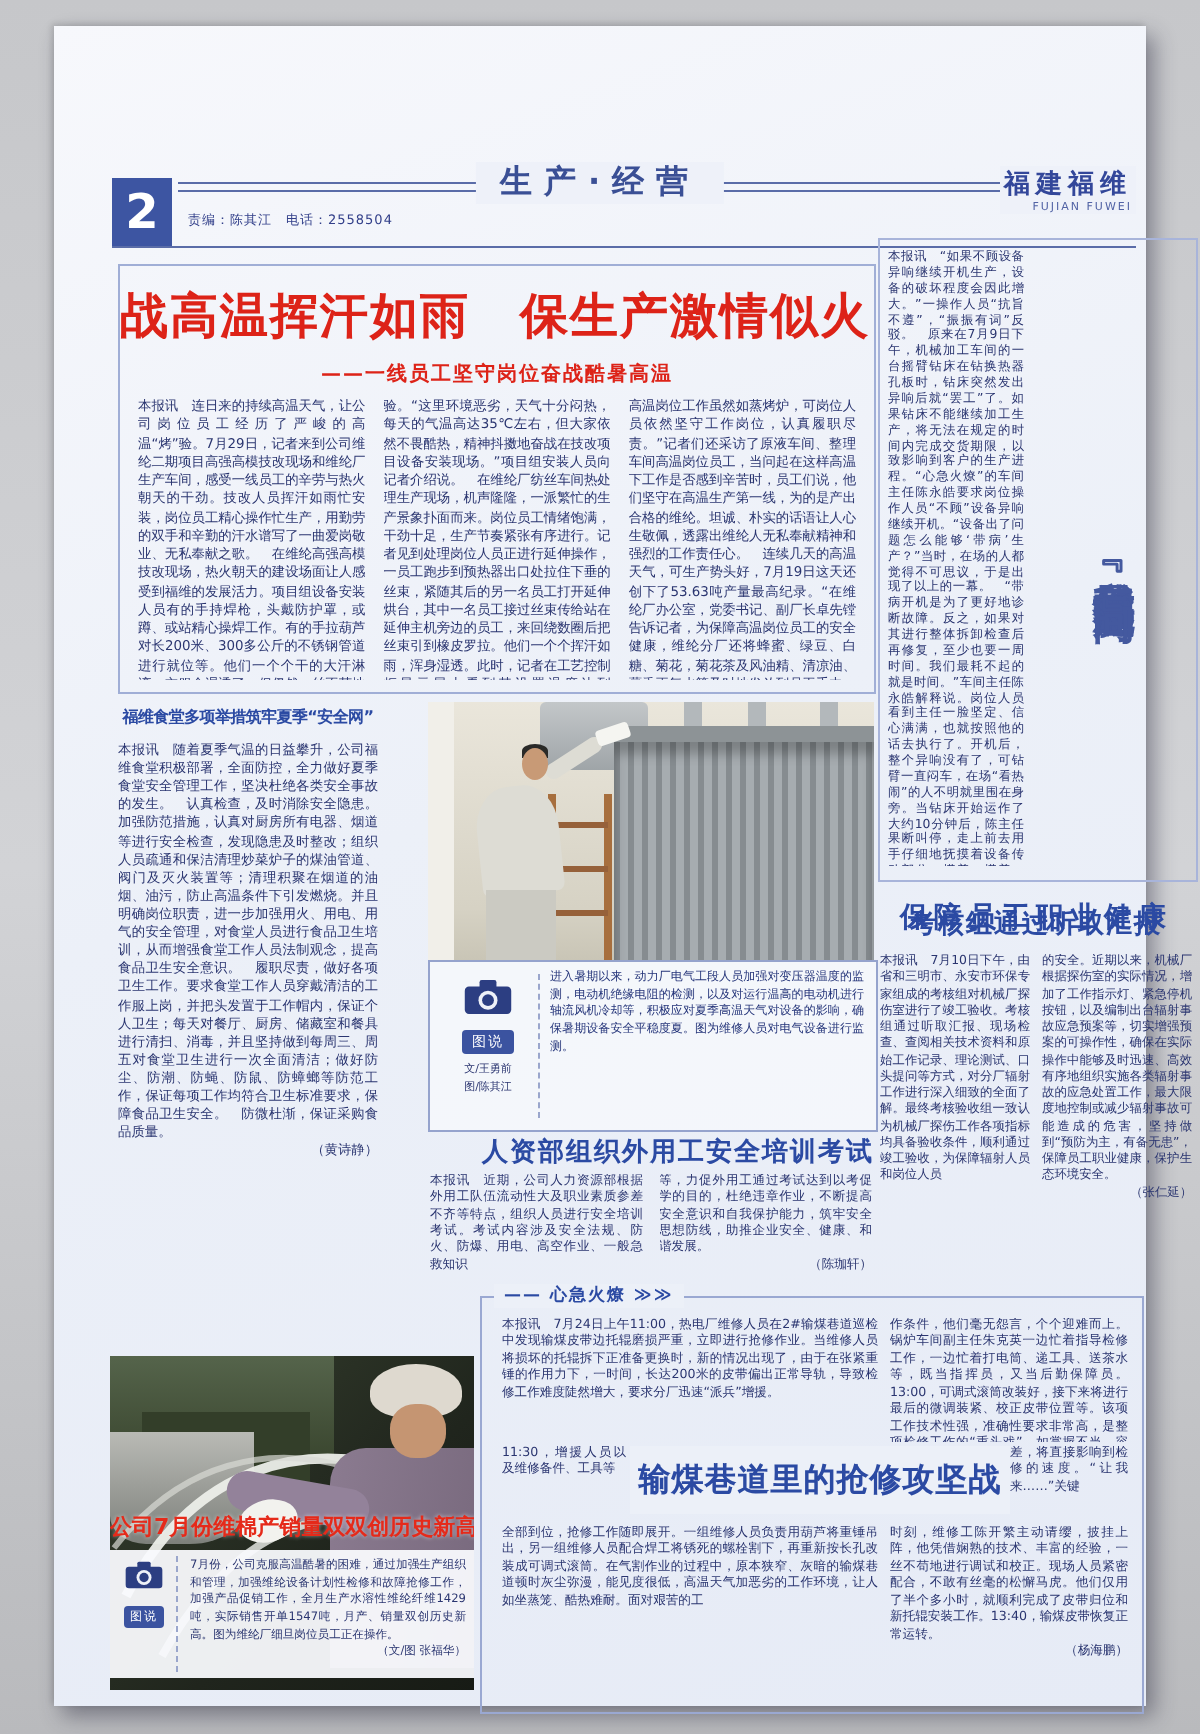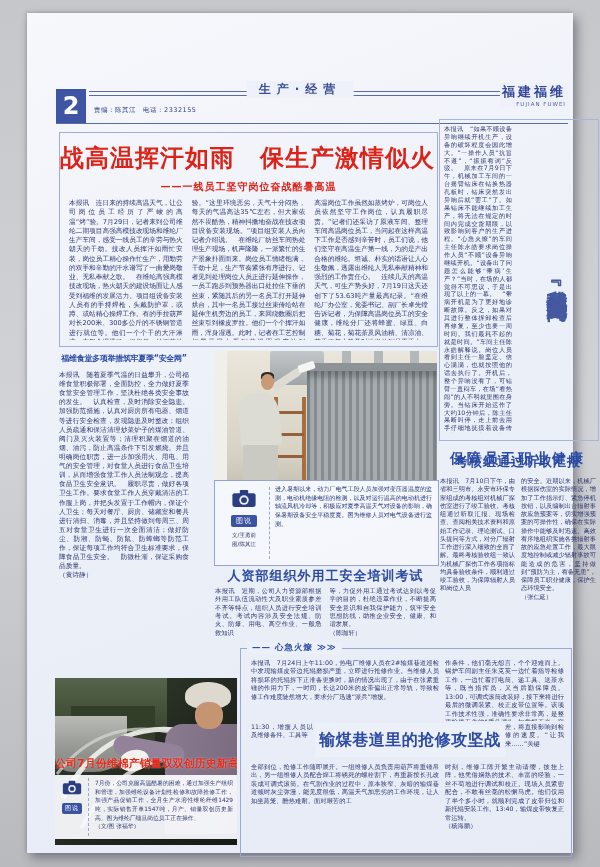--- a/index.html
+++ b/index.html
@@ -8,28 +8,28 @@
     background:linear-gradient(180deg,#c6c7ca 0%,#d2d3d6 50%,#b9babd 100%);
     font-family:"DejaVu Sans","Liberation Sans",sans-serif;
   }
   .page{
     position:absolute;left:27px;top:13px;width:546px;height:840px;
     background:linear-gradient(160deg,#f7f8fc 0%,#ecf0f8 45%,#e6ebf6 100%);
     box-shadow:4px 5px 10px rgba(40,40,60,.45), -1px -1px 3px rgba(0,0,0,.15);
   }
   .abs{position:absolute;}
   .txt{color:#2a3570;text-align:justify;overflow:hidden;line-height:1.36;}
-  .byline{display:block;text-align:left;}
+  .byline{display:block;text-align:right;}
   
   .numbox{left:29px;top:76px;width:30px;height:34px;background:#3d55a2;color:#fff;
     font-size:24px;font-weight:bold;text-align:center;line-height:34px;}
   .hrule{left:62px;top:78px;width:479px;height:3px;border-top:1px solid #5a6ca8;border-bottom:1px solid #5a6ca8;}
   .hrule2{left:29px;top:110px;width:512px;height:0;border-top:1px solid #5a6ca8;}
   .section-title{left:50%;top:68px;transform:translateX(-50%);padding:0 12px;
-    background:#eef1f9;color:#3a4f95;font-size:12px;letter-spacing:6px;font-weight:bold;}
+    background:#eef1f9;color:#3a4f95;font-size:16px;letter-spacing:6px;font-weight:bold;}
   .masthead{right:5px;top:70px;text-align:right;background:#eef1f9;padding:0 2px;}
   .masthead .cn{color:#33479a;font-size:13px;font-weight:bold;letter-spacing:3px;}
   .masthead .en{color:#5263a5;font-size:5.5px;letter-spacing:1px;}
   .editorline{left:67px;top:93px;font-size:6.5px;color:#33408a;letter-spacing:.5px;}
   
   .leadbox{left:32px;top:119px;width:377px;height:213px;border:1px solid #a0aed6;}
   .lead-headline{left:0;right:0;top:9px;text-align:left;color:#dd2318;font-size:24px;
     font-weight:bold;letter-spacing:1px;white-space:nowrap;}
   .lead-subtitle{left:0;right:0;top:47px;text-align:center;color:#dd2318;font-size:10px;font-weight:bold;letter-spacing:1px;}
   .lead-cols{left:9px;right:9px;top:66px;bottom:6px;display:flex;gap:9px;}
@@ -70,21 +70,21 @@
   
   .capbox{left:187px;top:467px;width:223px;height:84px;border:1px solid #95a3cd;background:rgba(250,251,254,.6);}
   .cap-left{left:4px;top:6px;width:50px;bottom:6px;border-right:1px dashed #9aa6cc;text-align:center;}
   .tag-pill{display:inline-block;background:#3b53a0;color:#fff;font-size:7px;padding:1px 5px;border-radius:2px;margin-top:2px;letter-spacing:1px;}
   .cap-credit{font-size:5.5px;color:#2a3570;margin-top:4px;line-height:1.6;}
   .cap-right{left:60px;right:6px;top:4px;bottom:4px;}
   .cap-title{text-align:center;color:#16255e;font-size:10.5px;font-weight:bold;letter-spacing:1px;margin-bottom:3px;white-space:nowrap;}
   .cap-text{font-size:6px;line-height:1.45;color:#25357a;text-align:justify;overflow:hidden;}
   
   .trainbox{left:187px;top:552px;width:223px;height:76px;}
-  .train-title{left:0;right:0;top:2px;text-align:center;color:#2b4aa3;font-size:13px;font-weight:bold;letter-spacing:1px;white-space:nowrap;}
+  .train-title{left:0;right:0;top:2px;text-align:right;color:#2b4aa3;font-size:13px;font-weight:bold;letter-spacing:1px;white-space:nowrap;}
   .train-cols{left:1px;right:1px;top:22px;bottom:0;display:flex;gap:8px;}
   .train-col{flex:1;font-size:6.3px;line-height:1.33;color:#2a3570;text-align:justify;overflow:hidden;}
   
   .scanbox{left:213px;top:635px;width:330px;height:207px;border:1px solid #9aa8d2;}
   .scan-label{position:absolute;top:-7px;left:6px;background:#ecf0f8;padding:0 5px;
     color:#2b4aa3;font-size:8.5px;font-weight:bold;letter-spacing:1px;}
   .scan-t{font-size:6.3px;line-height:1.34;}
   .scan-headline{left:74px;top:74px;width:190px;height:34px;text-align:center;line-height:34px;
     color:#2b4aa3;font-size:16px;font-weight:bold;white-space:nowrap;letter-spacing:.5px;background:#ecf0f8;}
   
@@ -107,21 +107,21 @@
   svg.cam{display:block;margin:2px auto 0;}
 </style>
 </head>
 <body>
 
 <div class="page">
 
   <div class="abs numbox">2</div>
   <div class="abs hrule"></div>
   <div class="abs hrule2"></div>
-  <div class="abs editorline">责编：陈其江　电话：2332155</div>
+  <div class="abs editorline">责编：陈其江　电话：2558504</div>
   <div class="abs section-title">生产·经营</div>
   <div class="abs masthead">
     <div class="cn">福建福维</div>
     <div class="en">FUJIAN FUWEI</div>
   </div>
 
   <div class="abs leadbox">
     <div class="abs lead-headline">战高温挥汗如雨　保生产激情似火</div>
     <div class="abs lead-subtitle">——一线员工坚守岗位奋战酷暑高温</div>
     <div class="abs lead-cols">

